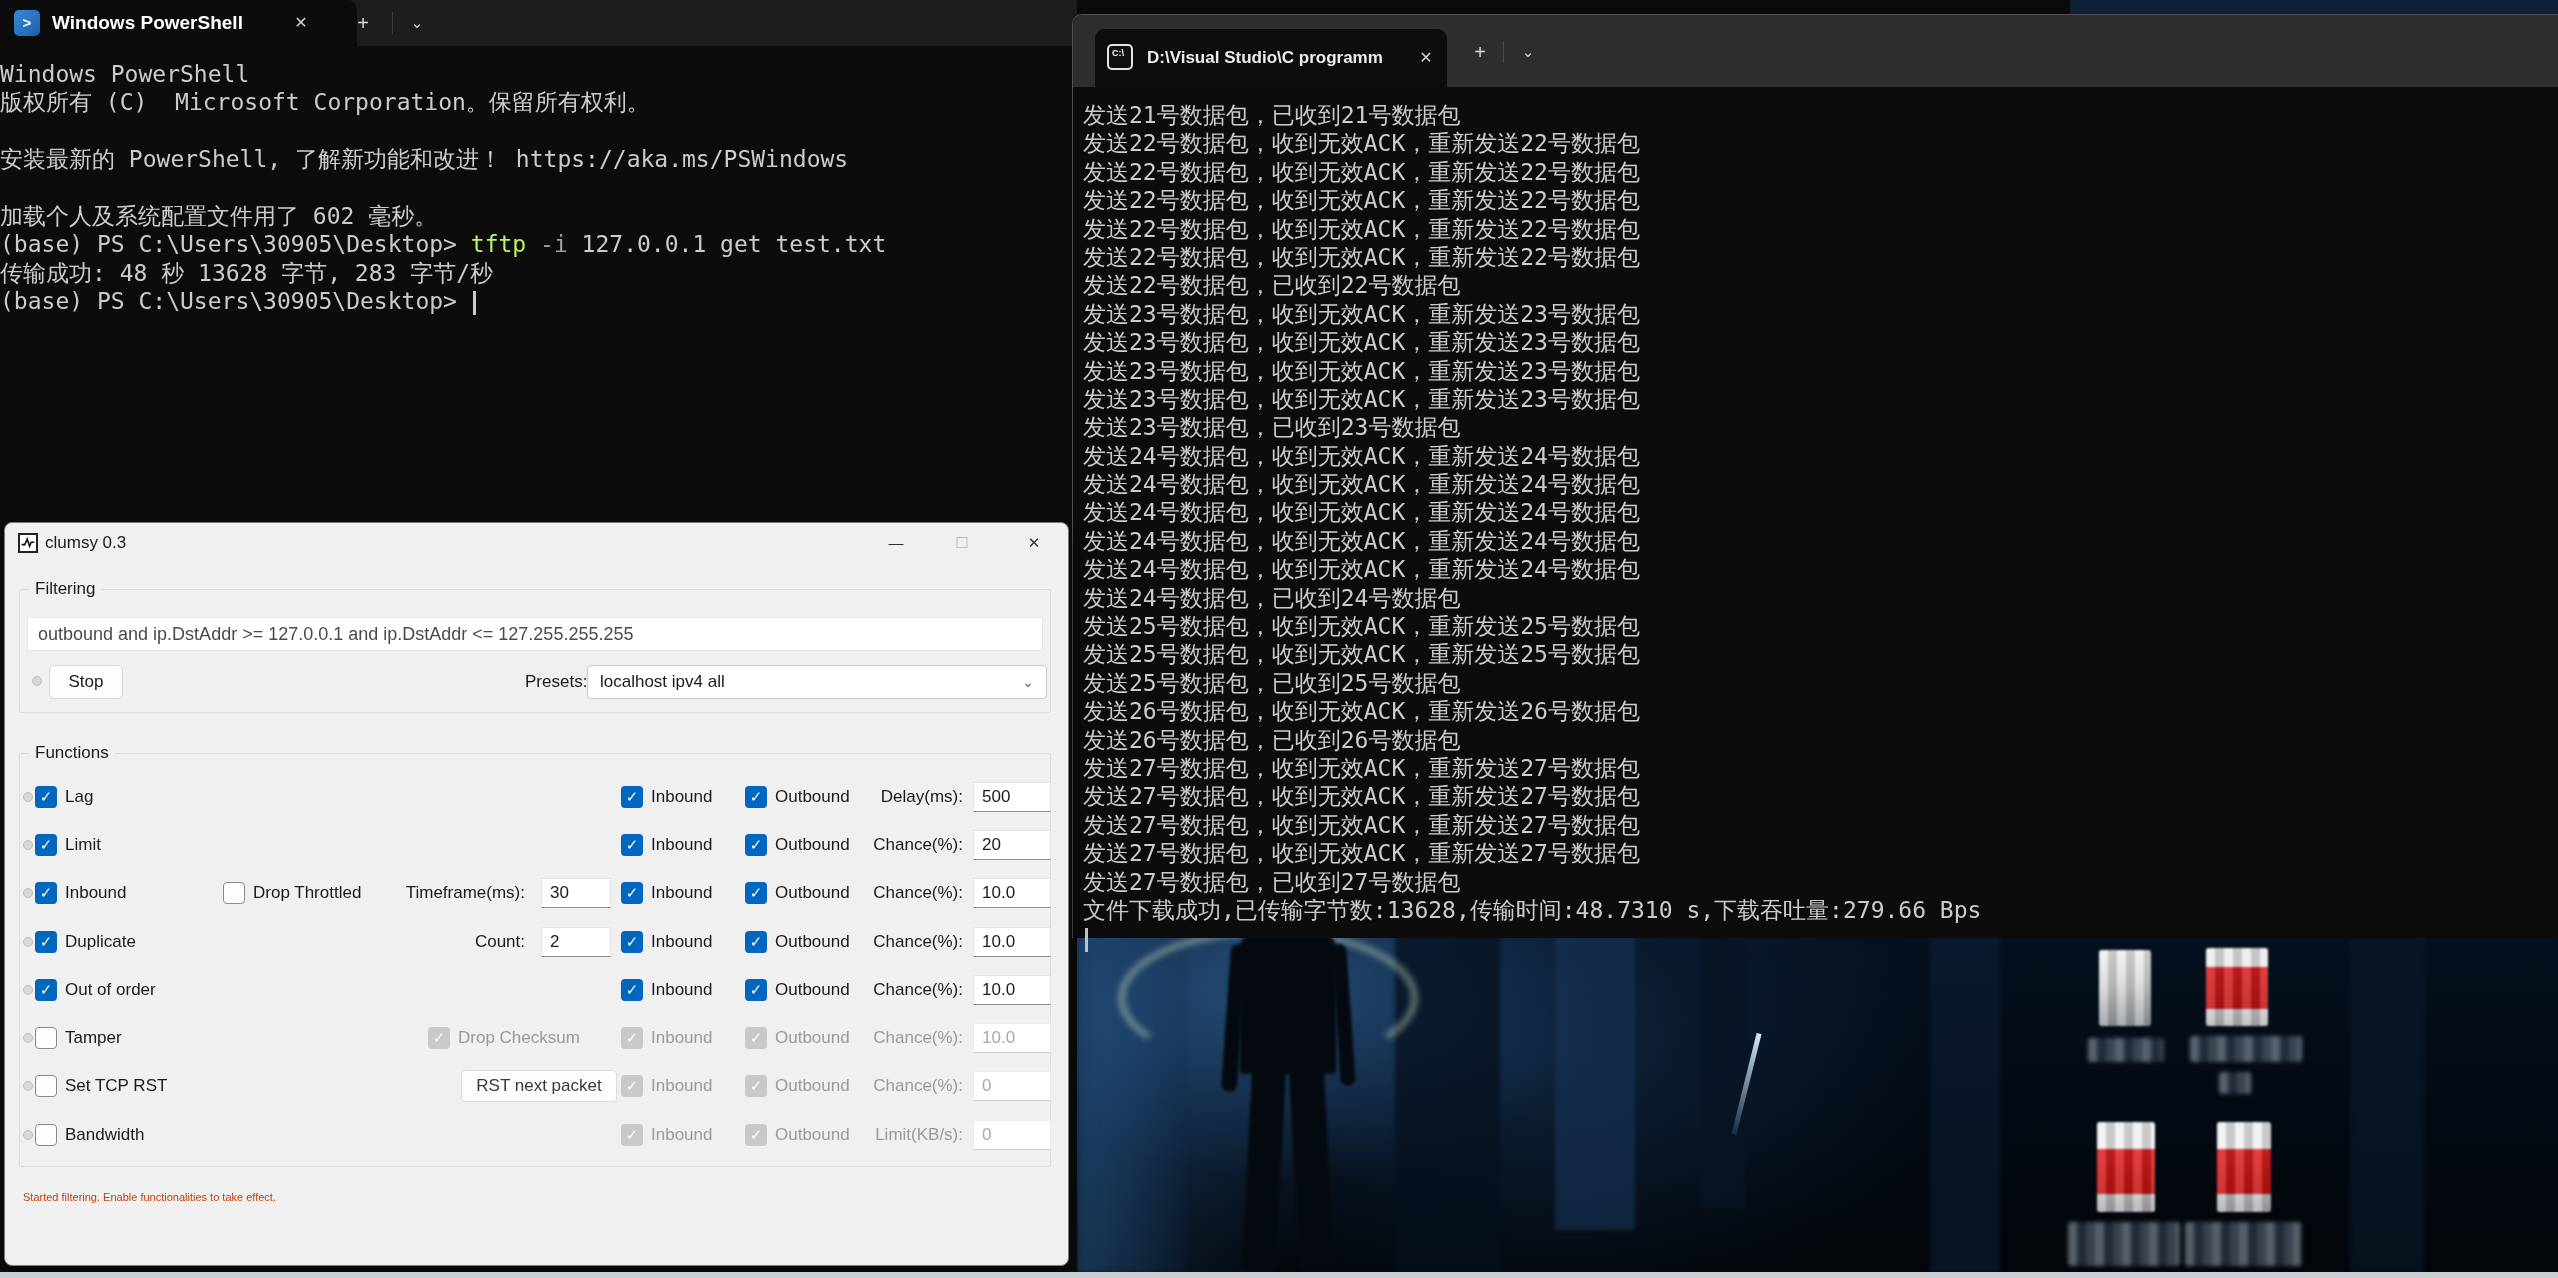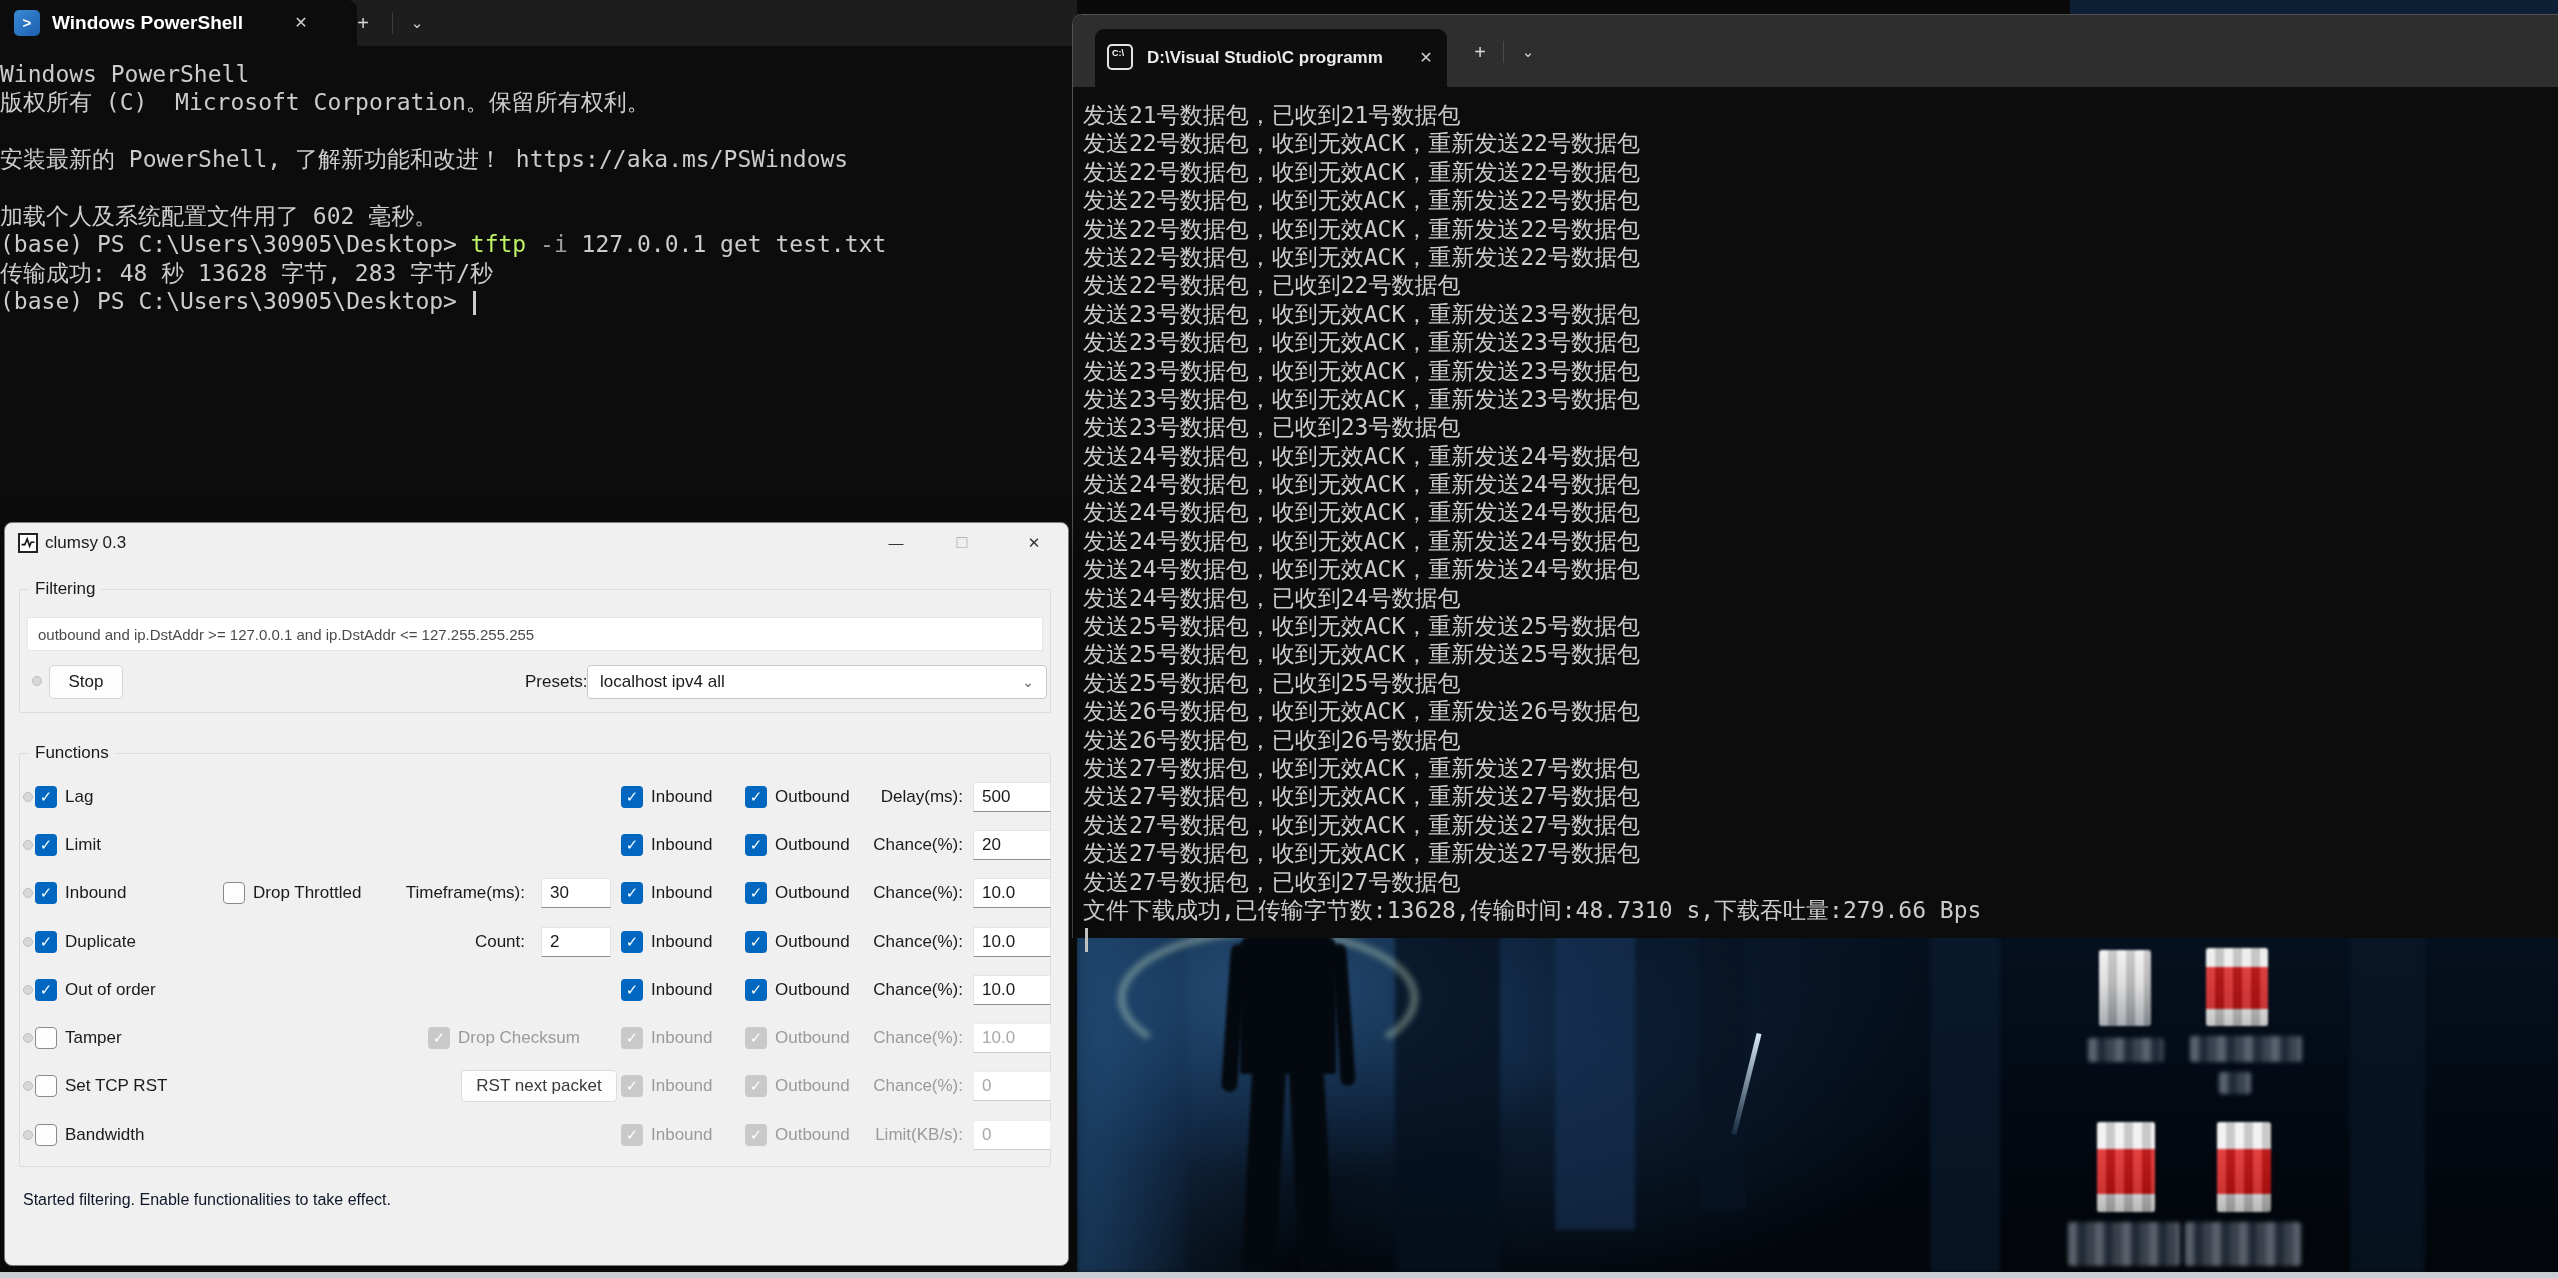--- a/index.html
+++ b/index.html
@@ -70,21 +70,21 @@
   #clumsy-icon { position:absolute; left:13px; top:10px; width:20px; height:20px; background:#fff; border:2px solid #222; }
   .cap-btn { position:absolute; top:5px; width:40px; height:30px; text-align:center; line-height:30px; font-size:15px; color:#333; }
   #btn-min { left:871px; }
   #btn-max { left:937px; color:#b5b5b5; }
   #btn-close { left:1009px; }
 
   .groupbox { position:absolute; border:1px solid #dcdcdc; border-radius:2px; }
   .group-label { position:absolute; background:#f0f0f0; padding:0 6px; font-size:17px; height:22px; line-height:22px; }
 
   #filter-input { position:absolute; left:22px; top:94px; width:1016px; height:34px; background:#fff; border:1px solid #e6e6e6;
-    font-size:15px; color:#4a4a4a; padding-left:10px; font-family:"Liberation Sans",sans-serif; }
+    font-size:18px; color:#4a4a4a; padding-left:10px; font-family:"Liberation Sans",sans-serif; }
   .led { position:absolute; width:10px; height:10px; border-radius:50%; background:#d8d8d8; border:1px solid #bdbdbd; }
   #stop-led { left:27px; top:153px; }
   #stop-btn { position:absolute; left:44px; top:142px; width:74px; height:34px; background:#fdfdfd; border:1px solid #d5d5d5;
     border-radius:5px; font-size:17px; text-align:center; line-height:32px; }
   #presets-label { position:absolute; left:520px; top:142px; height:34px; line-height:34px; }
   #presets-combo { position:absolute; left:582px; top:142px; width:460px; height:34px; background:#fff; border:1px solid #c8c8c8;
     border-radius:4px; line-height:32px; padding-left:12px; }
   #presets-chev { position:absolute; right:12px; top:0; color:#666; font-size:14px; }
 
   .fn-row { position:absolute; left:14px; width:1034px; height:36px; }
@@ -108,21 +108,21 @@
   .rst-button { left:426px; top:2px; width:156px; height:32px; background:#fdfdfd; border:1px solid #dcdcdc; border-radius:4px;
     text-align:center; line-height:30px; font-size:17px; color:#3a3a3a;margin-left:16px; }
   .in-cb { left:602px; }
   .in-label { left:632px; height:36px; line-height:36px; }
   .out-cb { left:726px; }
   .out-label { left:756px; height:36px; line-height:36px; }
   .p-label { left:812px; width:132px; text-align:right; height:36px; line-height:36px; }
   .p-input { left:954px; width:78px; }
   .dis-text { color:#9a9a9a !important; }
 
-  #status-text { position:absolute; left:18px; top:668px; font-size:16px; color:#0f172a; }
+  #status-text { position:absolute; left:18px; top:668px; font-size:11px; color:#c2410c; }
 </style>
 </head>
 <body>
 
 <div id="wallpaper">
   <div class="trunk" style="left:1077px; top:930px; width:110px; height:342px; background:linear-gradient(90deg, rgba(40,90,140,.5), rgba(15,40,70,.2));"></div>
   <div class="trunk" style="left:1395px; top:930px; width:105px; height:342px; background:rgba(6,16,30,.75);"></div>
   <div class="trunk" style="left:1555px; top:930px; width:80px; height:300px; background:rgba(25,55,92,.55);"></div>
   <div class="trunk" style="left:1700px; top:930px; width:45px; height:280px; background:rgba(8,20,36,.7);"></div>
   <div class="trunk" style="left:1930px; top:930px; width:70px; height:342px; background:rgba(12,30,52,.6);"></div>

